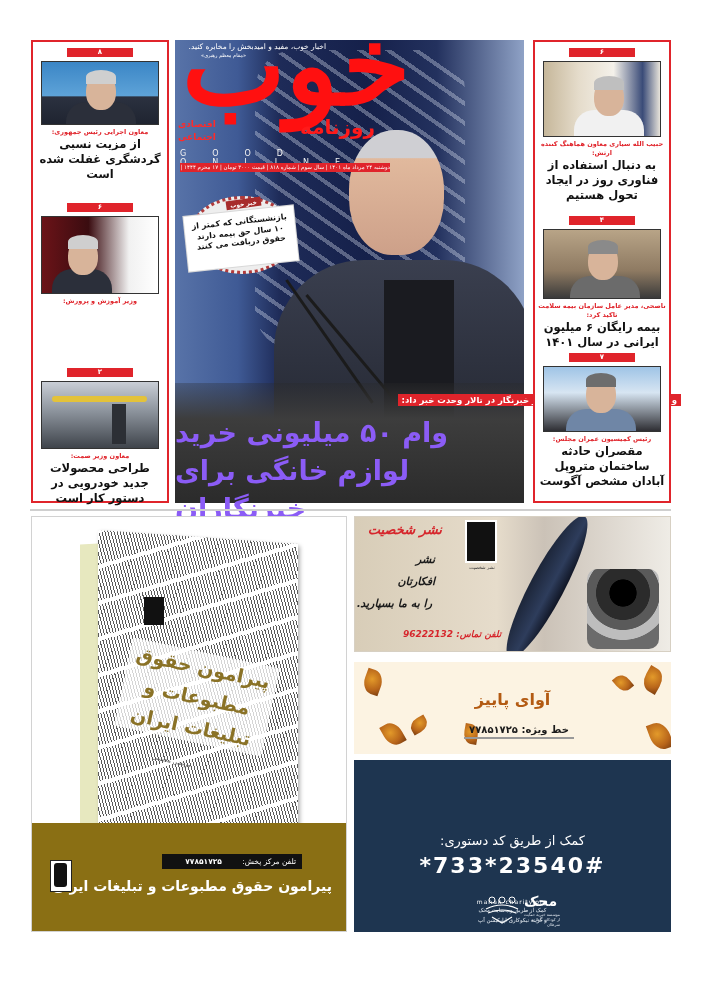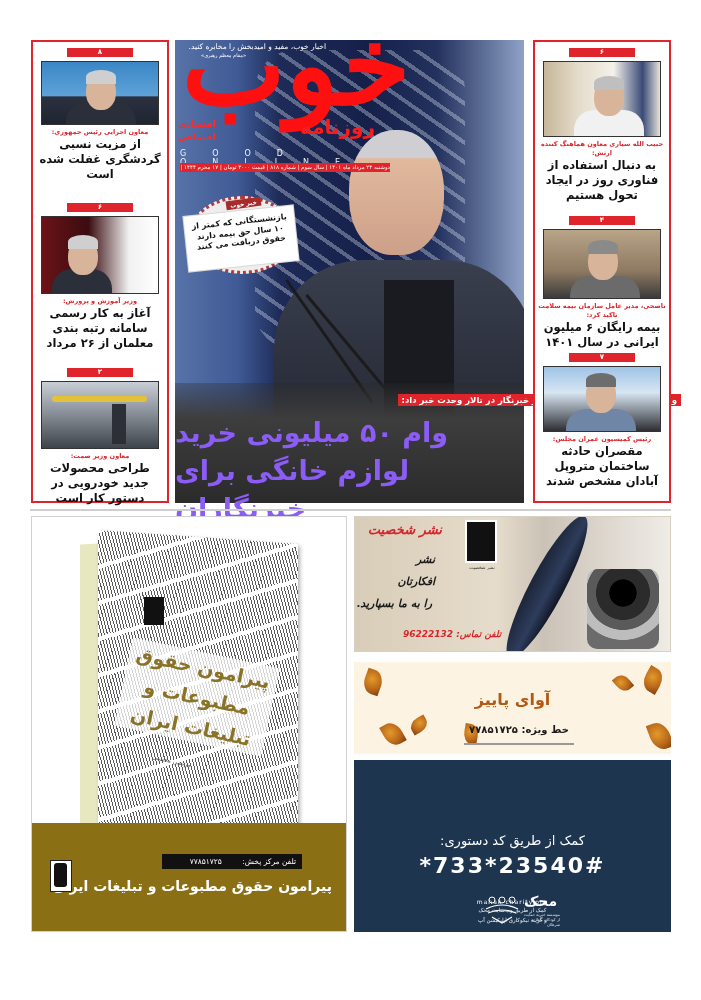--- a/index.html
+++ b/index.html
@@ -81,21 +81,21 @@
   .pub-logo { position: absolute; left: 110px; top: 3px; width: 32px; height: 43px; background: #111; border: 2px solid #fff; }
   .pub-logo-caption { position: absolute; left: 110px; top: 48px; font-size: 4.5px; color: #333; width: 34px; text-align: center; }
   .feather { position: absolute; left: 175px; top: -10px; width: 34px; height: 160px; border-radius: 50%; background: linear-gradient(90deg, #1c2538 0%, #2e3d5c 60%, #101524 100%); transform: rotate(28deg); }
   .inkwell { position: absolute; left: 232px; top: 52px; width: 72px; height: 80px; border-radius: 10px; background: radial-gradient(circle at 50% 30%, #000 0 20%, #2b2b2b 21% 40%, #5a5a5a 41% 55%, #bdbdbd 56% 70%, #6b6b6b 71%); }
 
   
   .agency-ad { position: absolute; left: 354px; top: 662px; width: 317px; height: 92px; background: #fcf3e2; overflow: hidden; }
   .leaf { position: absolute; width: 18px; height: 24px; border-radius: 0 60% 0 60%; background: radial-gradient(circle at 40% 40%, #e39a2a 0%, #b8651a 60%, #7a3d10 100%); }
   .agency-title { position: absolute; left: 0; right: 0; top: 8px; text-align: center; font-size: 14px; font-weight: bold; color: #1a1a1a; }
   .agency-name { position: absolute; left: 0; right: 0; top: 28px; text-align: center; font-size: 16px; font-weight: bold; color: #b35a12; }
-  .agency-line { position: absolute; left: 110px; top: 62px; width: 110px; font-size: 10px; font-weight: bold; color: #1a1a1a; border-bottom: 2px solid #999; padding-bottom: 8px; text-align: center; white-space: nowrap; }
+  .agency-line { position: absolute; left: 110px; top: 62px; width: 110px; font-size: 10px; font-weight: bold; color: #1a1a1a; border-bottom: 2px solid #999; padding-bottom: 2px; text-align: center; white-space: nowrap; }
 
   
   .charity-ad { position: absolute; left: 354px; top: 760px; width: 317px; height: 172px; background: #1e3550; }
   .charity-pill { position: absolute; left: 50px; top: 14px; width: 218px; height: 42px; border-radius: 4px; background: #b3304a; border: 1px solid #e38a9c; color: #fff; font-size: 19px; font-weight: bold; text-align: center; line-height: 40px; }
   .charity-line { position: absolute; left: 0; right: 0; top: 73px; text-align: center; color: #ffffff; font-size: 13px; }
   .charity-code { position: absolute; left: 0; right: 0; top: 93px; text-align: center; color: #ffffff; font-size: 22px; font-weight: bold; letter-spacing: 2px; direction: ltr; }
   .charity-logo { position: absolute; left: 128px; top: 135px; width: 40px; height: 30px; }
   .charity-brand { position: absolute; left: 170px; top: 133px; font-size: 14px; color: #fff; font-weight: bold; }
   .charity-brand-sub { position: absolute; left: 166px; top: 152px; font-size: 4px; color: #dfe6ee; line-height: 5px; width: 40px; text-align: right; }
   .charity-url { position: absolute; left: 0; right: 0; top: 171px; text-align: center; font-size: 6px; color: #fff; direction: ltr; letter-spacing: 1px; }
@@ -116,21 +116,20 @@
     <div class="headline">از مزیت نسبی گردشگری غفلت شده است</div>
   </div>
   <div class="story" style="top:155px;">
     <div class="page-tag">۶</div>
     <div class="thumb ph-dark" style="height:78px;">
       <div class="suit" style="left:10px; top:52px; width:60px;"></div>
       <div class="face" style="left:26px; top:20px;"></div>
       <div class="hair" style="left:26px; top:18px;"></div>
     </div>
     <div class="kicker">وزیر آموزش و پرورش:</div>
-    <div class="headline">آغاز به کار رسمی سامانه رتبه بندی معلمان از ۲۶ مرداد</div>
   </div>
   <div class="story" style="top:320px;">
     <div class="page-tag">۲</div>
     <div class="thumb ph-factory" style="height:68px;">
       <div style="position:absolute; left:10px; top:14px; width:95px; height:6px; border-radius:6px; background:#e3c23a;"></div>
       <div style="position:absolute; left:70px; top:22px; width:14px; height:40px; background:#2c2f35;"></div>
     </div>
     <div class="kicker">معاون وزیر صمت:</div>
     <div class="headline">طراحی محصولات جدید خودرویی در دستور کار است</div>
   </div>
@@ -191,38 +190,38 @@
     <div class="headline">بیمه رایگان ۶ میلیون ایرانی در سال ۱۴۰۱</div>
   </div>
   <div class="story" style="top:305px;">
     <div class="page-tag">۷</div>
     <div class="thumb ph-room" style="height:66px;">
       <div class="suit" style="left:22px; top:42px; background:#6f86a6;"></div>
       <div class="face" style="left:42px; top:8px;"></div>
       <div class="hair" style="left:42px; top:6px; background:#6d6d6d;"></div>
     </div>
     <div class="kicker">رئیس کمیسیون عمران مجلس:</div>
-    <div class="headline">مقصران حادثه ساختمان متروپل آبادان مشخص شدند</div>
+    <div class="headline">مقصران حادثه ساختمان متروپل آبادان مشخص آگوست</div>
   </div>
 </div>
 
 <div class="divider"></div>
 
 <div class="book-ad">
   <div class="book-spine"></div>
   <div class="book-cover">
     <div class="book-stripes"></div>
   </div>
   <div class="book-logo"></div>
   <div class="book-title">پیرامون حقوق مطبوعات و تبلیغات ایران</div>
   <div class="book-author">مرتضی محسنی</div>
   <div class="book-band"></div>
   <div class="book-phone">
     <span>تلفن مرکز پخش:</span>
-    <span style="margin-right:18px;">۷۷۸۵۱۷۲۵</span>
+    <span style="margin-right:18px;font-weight:bold;">۷۷۸۵۱۷۲۵</span>
   </div>
   <div class="book-footer-title">پیرامون حقوق مطبوعات و تبلیغات ایران</div>
   <div class="book-pub-logo"></div>
 </div>
 
 <div class="pub-ad">
   <div class="feather"></div>
   <div class="inkwell"></div>
   <div class="pub-logo"></div>
   <div class="pub-logo-caption">نشر شخصیت</div>

